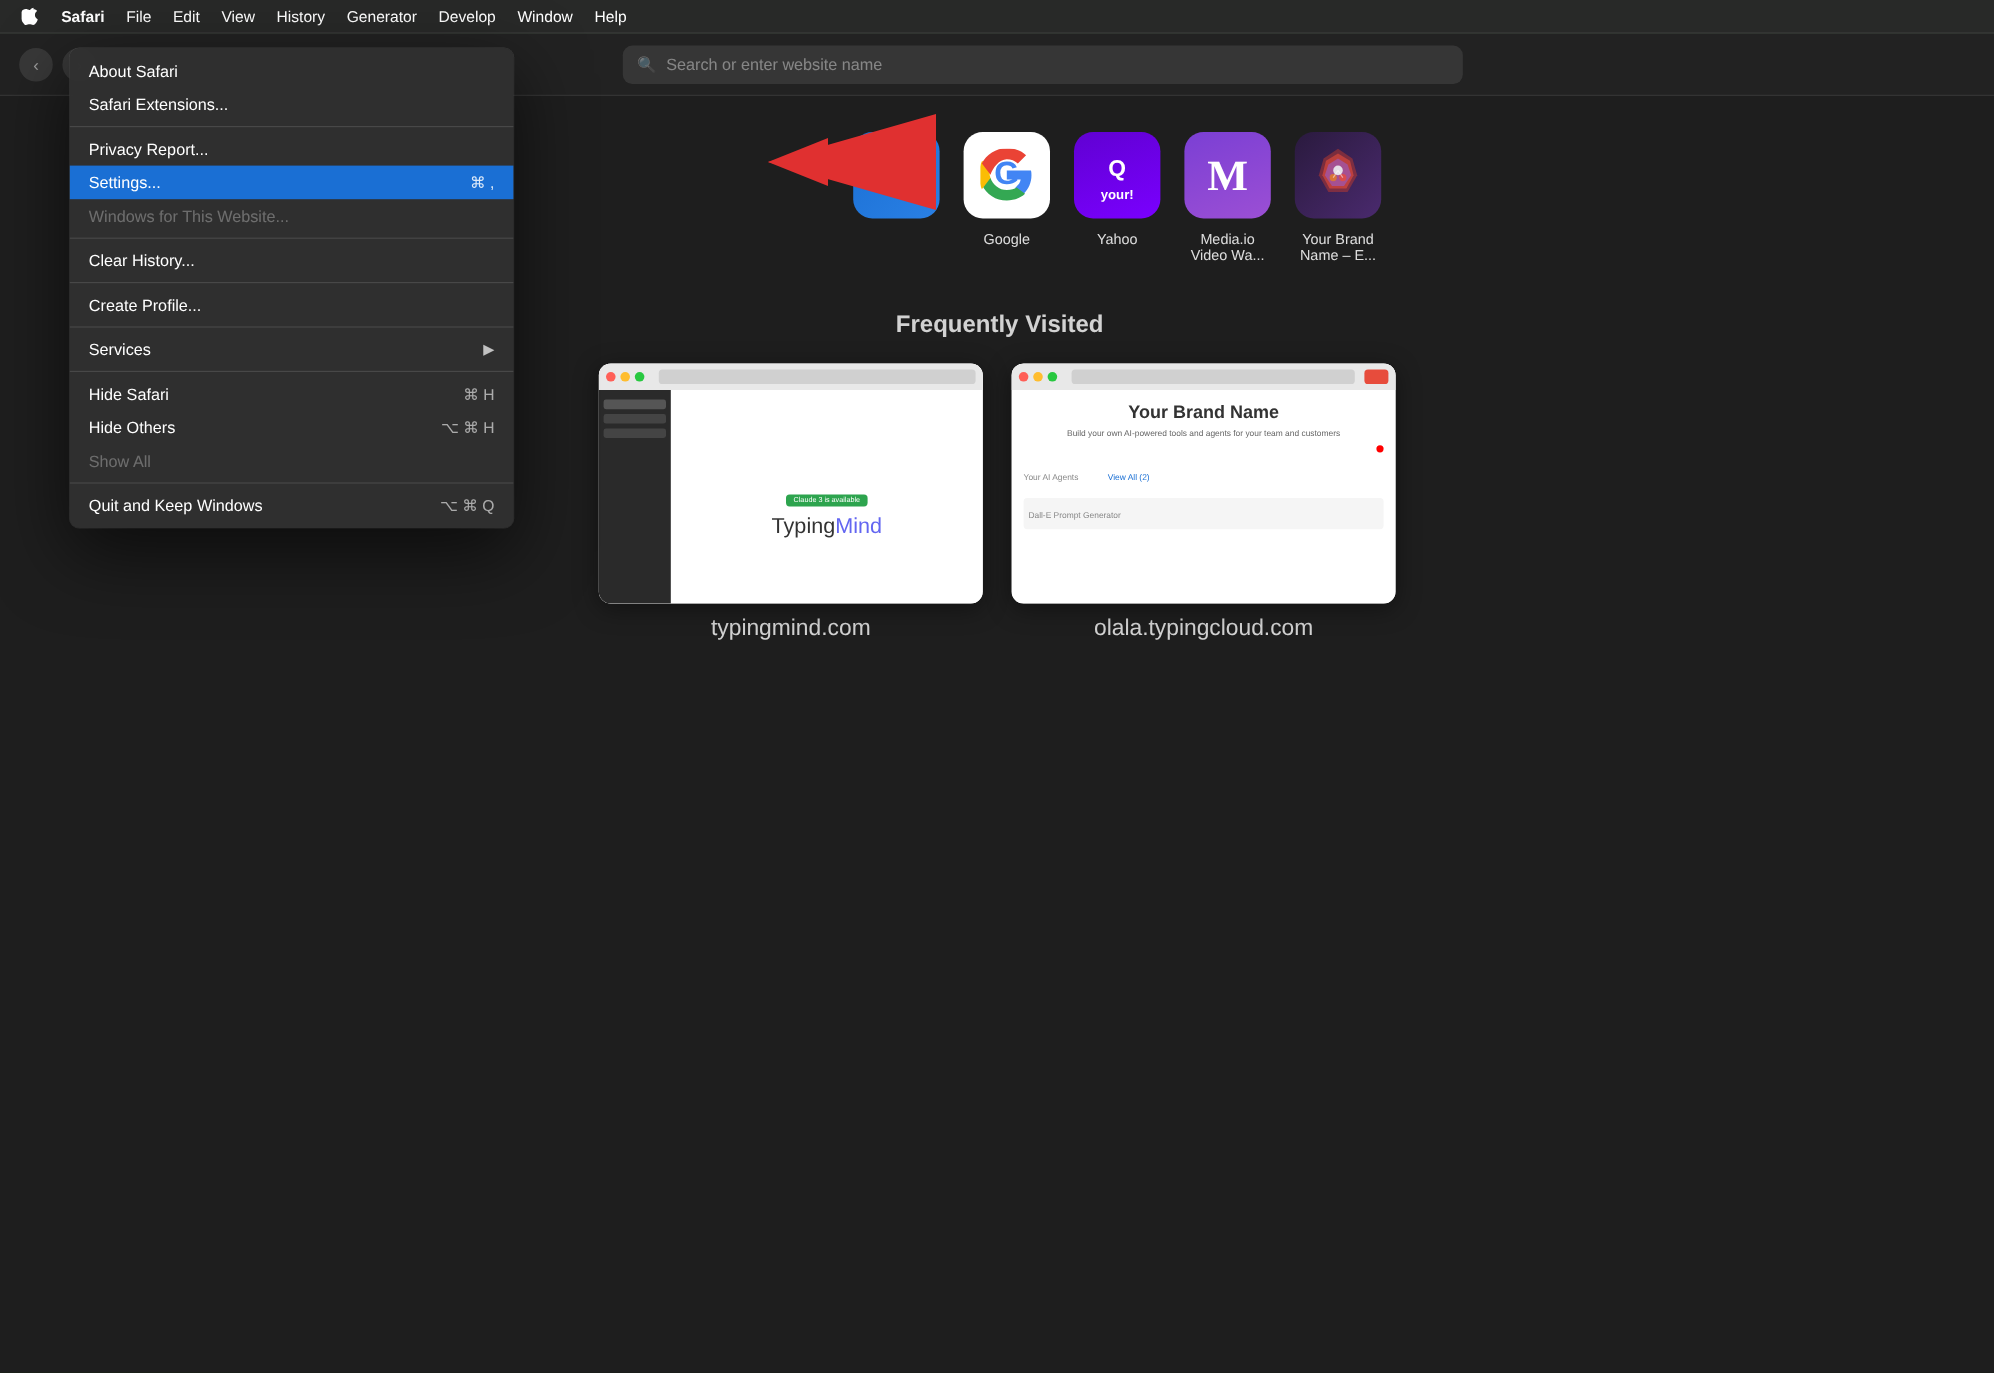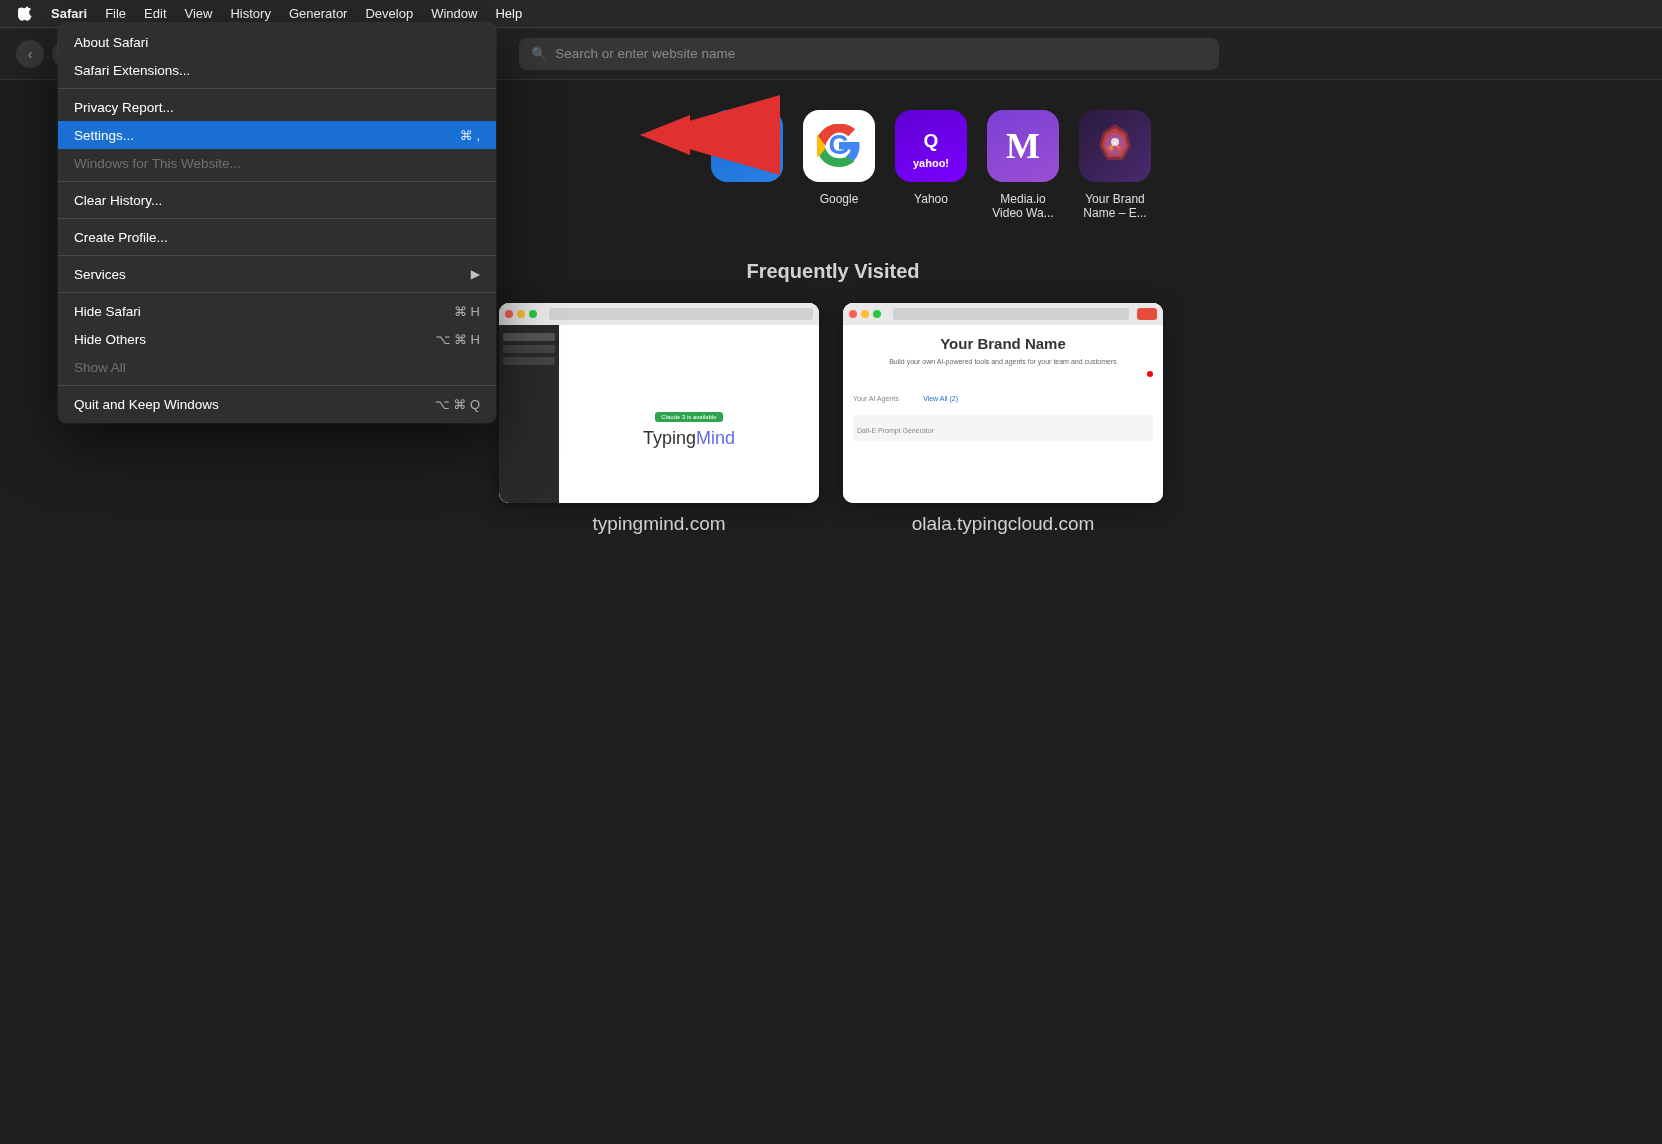--- a/index.html
+++ b/index.html
@@ -56,23 +56,23 @@
       padding: 0 10px;
     }
 
     .menubar-item.bold {
       font-weight: 600;
     }
 
     
     .dropdown-menu {
       position: absolute;
-      top: 23px;
+      top: 40px;
       left: 58px;
-      width: 438px;
+      width: 370px;
       background: rgba(48, 48, 48, 0.98);
       backdrop-filter: blur(30px);
       border-radius: 8px;
       box-shadow: 0 20px 60px rgba(0,0,0,0.6), 0 0 0 0.5px rgba(255,255,255,0.15);
       z-index: 200;
       padding: 5px 0;
       overflow: hidden;
     }
 
     .menu-item {
@@ -487,21 +487,21 @@
           </svg>
         </div>
         <span class="favicon-label">Google</span>
       </div>
 
       <div class="favicon-item">
         <div class="favicon-icon yahoo-icon" style="background:linear-gradient(160deg,#6001d2,#7a00ff); display:flex; flex-direction:column; align-items:center; justify-content:center; gap:2px;">
           <svg width="38" height="38" viewBox="0 0 40 40">
             <text x="20" y="20" text-anchor="middle" dominant-baseline="middle" font-family="Arial" font-size="20" font-weight="900" fill="white">Q</text>
           </svg>
-          <span style="color:white; font-size:11px; font-weight:700; margin-top:-6px;">yahoo!</span>
+          <span style="color:white; font-size:11px; font-weight:700; margin-top:-6px;">your!</span>
         </div>
         <span class="favicon-label">Yahoo</span>
       </div>
 
       <div class="favicon-item">
         <div class="favicon-icon mediaio-icon" style="background:linear-gradient(160deg,#7b3fd4,#9b4fd4); display:flex; align-items:center; justify-content:center;">
           <span style="color:white; font-size:36px; font-weight:700; font-family:Georgia,serif;">M</span>
         </div>
         <span class="favicon-label" style="text-align:center;">Media.io<br>Video Wa...</span>
       </div>

